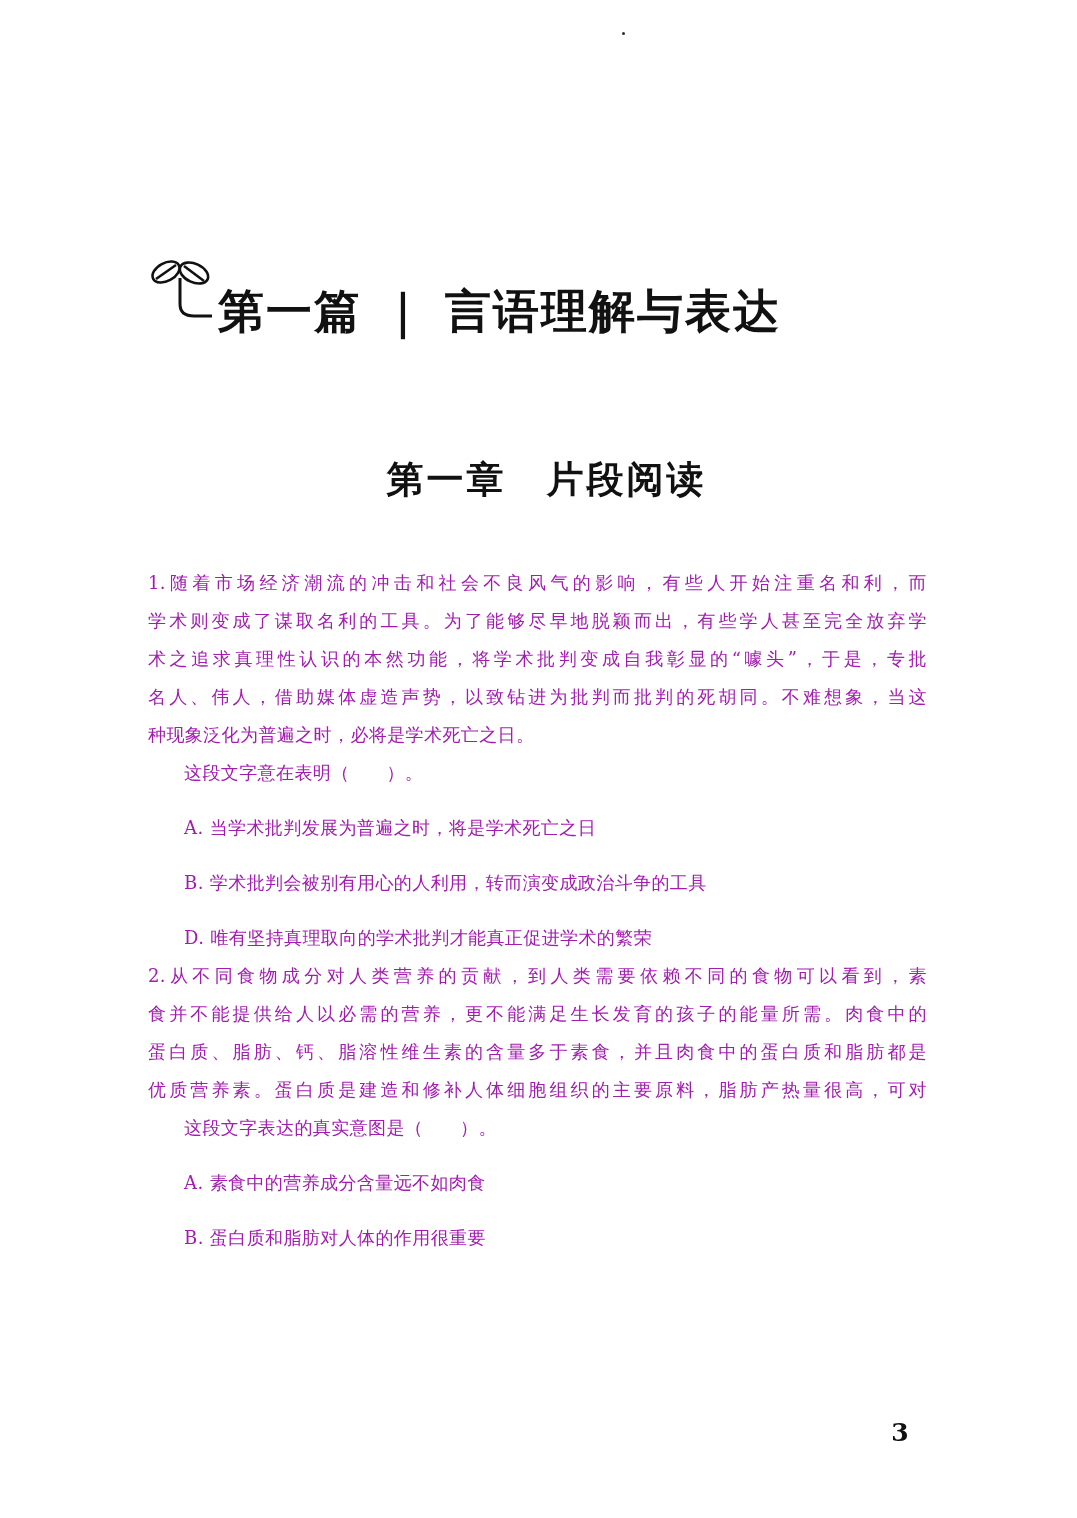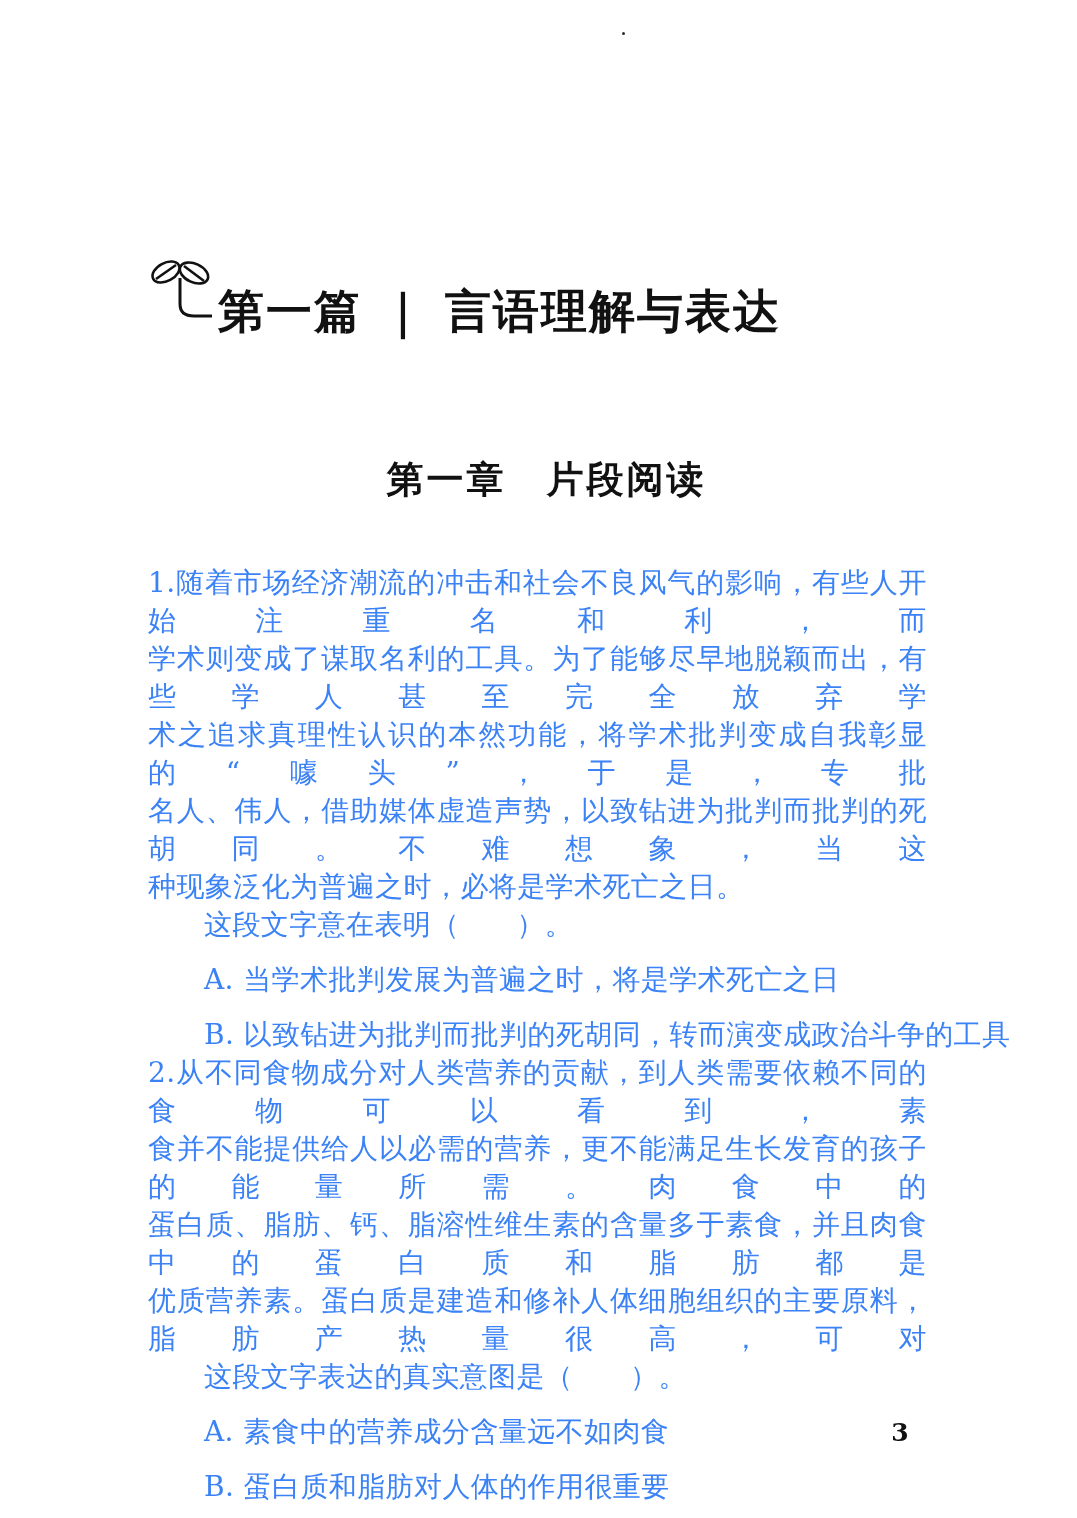--- a/index.html
+++ b/index.html
@@ -79,25 +79,25 @@
 
   
   .body-col {
     position: absolute;
     left: 148px;
     top: 564px;
     width: 779px;
   }
 
   .ln {
-    font-size: 28px;
+    font-size: 18px;
     line-height: 38px;
     letter-spacing: 0.4px;
     white-space: pre;
-    color: #3b82f6;
+    color: #a21caf;
   }
 
   .ln.justify {
     white-space: normal;
     text-align: justify;
     text-align-last: justify;
   }
 
   .ln.indent {
     text-indent: 2em;
@@ -149,21 +149,22 @@
   <div class="body-col">
 
     <div>
       <div class="ln justify">1.随着市场经济潮流的冲击和社会不良风气的影响，有些人开始注重名和利，而</div>
       <div class="ln justify">学术则变成了谋取名利的工具。为了能够尽早地脱颖而出，有些学人甚至完全放弃学</div>
       <div class="ln justify">术之追求真理性认识的本然功能，将学术批判变成自我彰显的“噱头”，于是，专批</div>
       <div class="ln justify">名人、伟人，借助媒体虚造声势，以致钻进为批判而批判的死胡同。不难想象，当这</div>
       <div class="ln">种现象泛化为普遍之时，必将是学术死亡之日。</div>
       <div class="ln indent">这段文字意在表明（　　）。</div>
       <div class="ln indent latin-lead">A. 当学术批判发展为普遍之时，将是学术死亡之日</div>
-      <div class="ln indent latin-lead">B. 以致钻进为批判而批判的死胡同，转而演变成政治斗争的工具</div>
+      <div class="ln indent latin-lead">B. 学术批判会被别有用心的人利用，转而演变成政治斗争的工具</div>
+      <div class="ln indent latin-lead">D. 唯有坚持真理取向的学术批判才能真正促进学术的繁荣</div>
     </div>
 
     <div>
       <div class="ln justify">2.从不同食物成分对人类营养的贡献，到人类需要依赖不同的食物可以看到，素</div>
       <div class="ln justify">食并不能提供给人以必需的营养，更不能满足生长发育的孩子的能量所需。肉食中的</div>
       <div class="ln justify">蛋白质、脂肪、钙、脂溶性维生素的含量多于素食，并且肉食中的蛋白质和脂肪都是</div>
       <div class="ln justify">优质营养素。蛋白质是建造和修补人体细胞组织的主要原料，脂肪产热量很高，可对</div>
       <div class="ln indent">这段文字表达的真实意图是（　　）。</div>
       <div class="ln indent latin-lead">A. 素食中的营养成分含量远不如肉食</div>
       <div class="ln indent latin-lead">B. 蛋白质和脂肪对人体的作用很重要</div>

